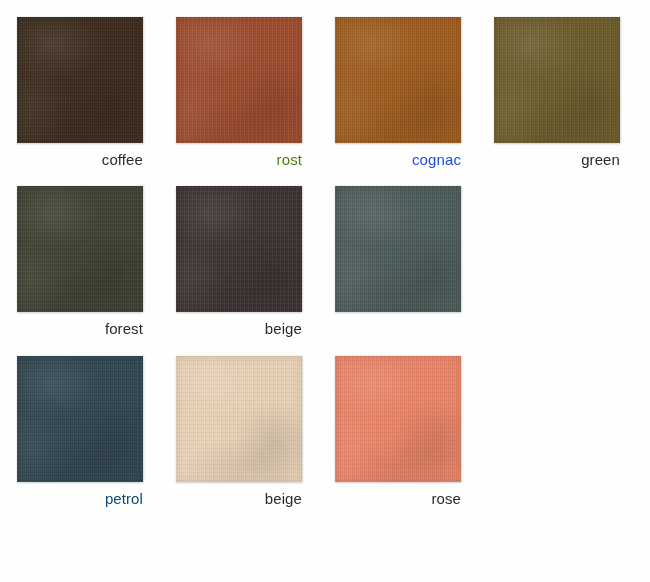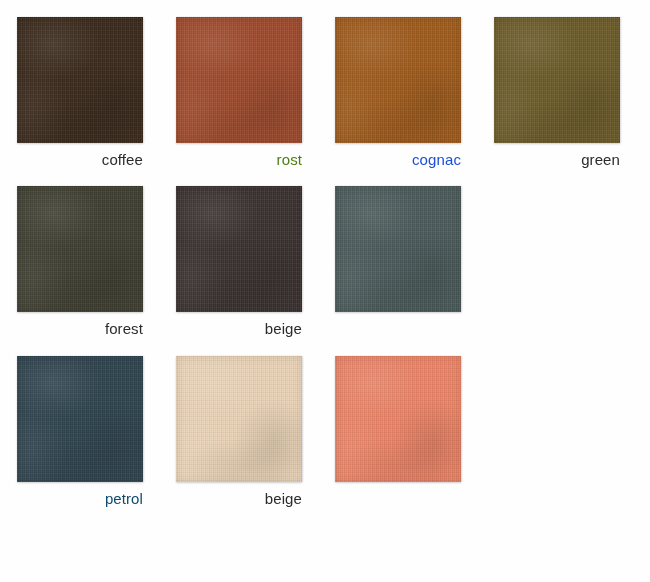--- a/index.html
+++ b/index.html
@@ -216,17 +216,18 @@
       <div class="swatch-label" style="color: rgb(43, 43, 43);">beige</div>
     </div>
 
     <div class="swatch-cell">
       <div class="swatch-chip" style="background-color: rgb(237, 133, 104);">
         <div class="weave-v"></div>
         <div class="weave-h"></div>
         <div class="cloud"></div>
         <div class="edge"></div>
       </div>
+      <div class="swatch-label" style="color: rgb(43, 43, 43);">rose</div>
     </div>
 
   </div>
 
 </div>
 
 </body></html>

